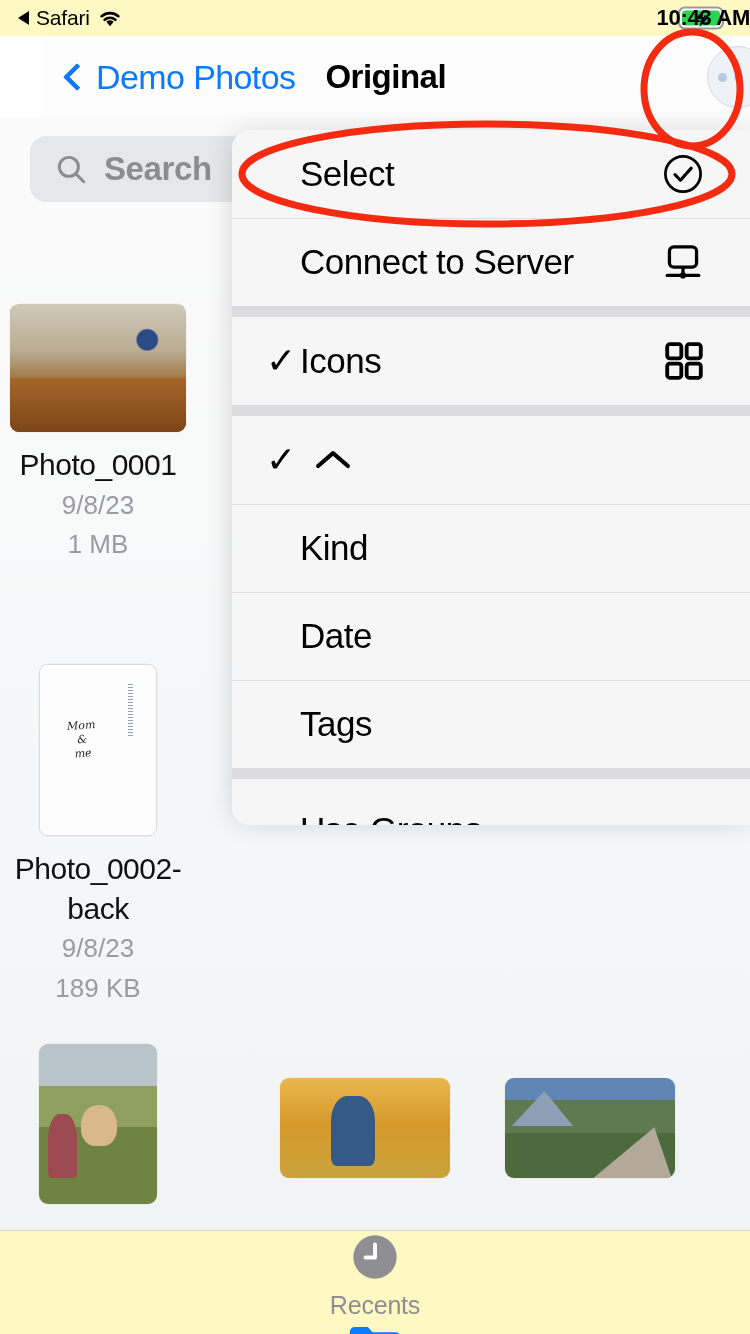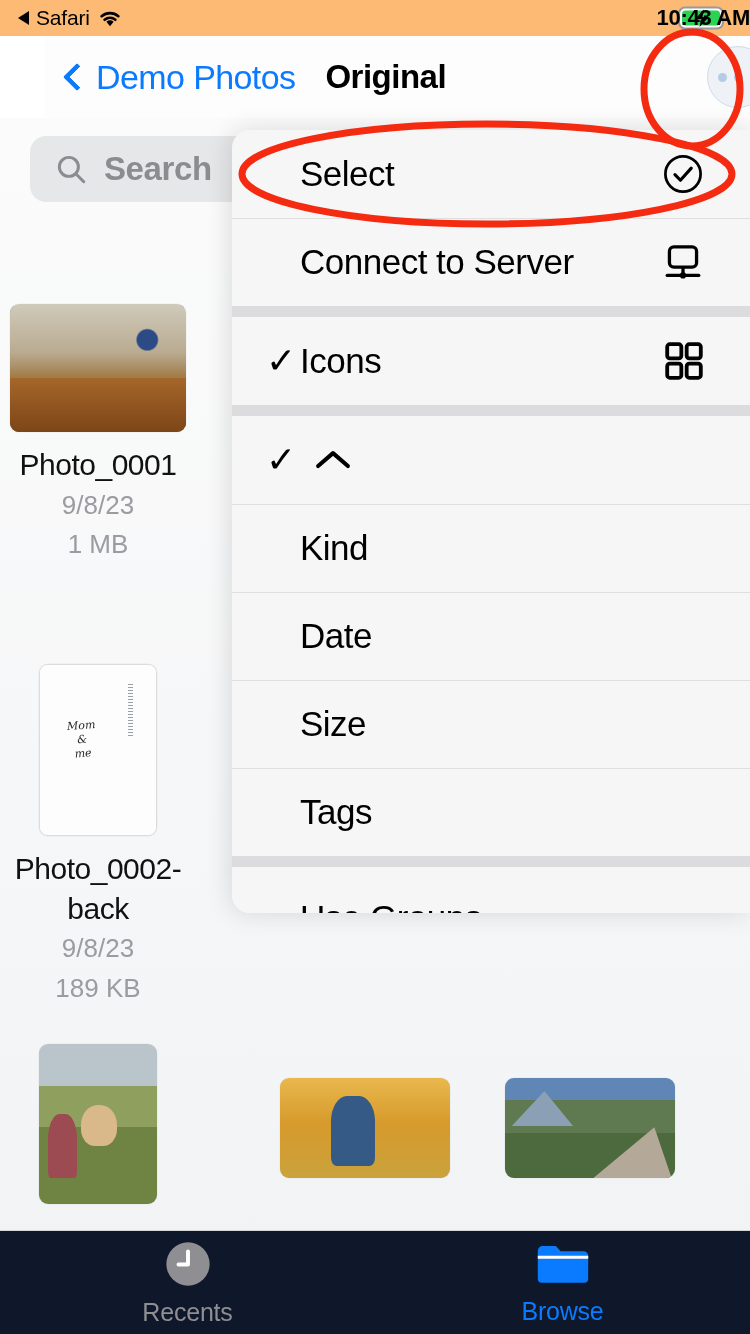--- a/index.html
+++ b/index.html
@@ -10,21 +10,21 @@
     position:relative;
     -webkit-font-smoothing:antialiased;
   }
 
   
   #status-bar {
     height:36px; width:100%;
     display:flex; align-items:center;
     padding:0 18px;
     position:relative;
-    background:#fdba74;
+    background:#fef9c3;
     font-size:21px; font-weight:600; color:#000;
   }
   .sb-left { display:flex; align-items:center; gap:7px; }
   .sb-back-tri {
     width:0;height:0;
     border-top:7px solid transparent;
     border-bottom:7px solid transparent;
     border-right:11px solid #000;
   }
   .sb-app { font-size:21px; font-weight:500; letter-spacing:-.2px;}
@@ -160,23 +160,24 @@
   }
   .menu-row+.menu-row{box-shadow:inset 0 .8px 0 rgba(0,0,0,.12);}
   .mr-check{width:34px;flex:0 0 34px;font-size:36px;color:#000;line-height:1;}
   .mr-label{font-size:35px;color:#000;letter-spacing:-.5px;flex:1;}
   .mr-icon{width:54px;display:flex;justify-content:flex-end;align-items:center;}
   .menu-gap{height:11px;background:#dcdcde;}
 
   
   #tab-bar{
     position:absolute;bottom:0;left:0;right:0;height:104px;
-    background:#0f172a;
+    background:#fef9c3;
     border-top:1px solid #d6d6d8;
     display:flex;
+    flex-direction:column;
   }
   .tab{flex:1;display:flex;flex-direction:column;align-items:center;justify-content:center;
     gap:8px;cursor:pointer;}
   .tab-label{font-size:25px;letter-spacing:-.2px;}
   .tab.inactive .tab-label{color:#8e8e93;}
   .tab.active .tab-label{color:#0a7bff;}
 
   
   #annotations{position:absolute;inset:0;z-index:90;pointer-events:none;}
 </style>
@@ -330,25 +331,20 @@
     <span class="mr-label">Kind</span>
     <span class="mr-icon"></span>
   </div>
 
   <div class="menu-row">
     <span class="mr-check"></span>
     <span class="mr-label">Date</span>
     <span class="mr-icon"></span>
   </div>
 
-  <div class="menu-row">
-    <span class="mr-check"></span>
-    <span class="mr-label">Size</span>
-    <span class="mr-icon"></span>
-  </div>
 
   <div class="menu-row">
     <span class="mr-check"></span>
     <span class="mr-label">Tags</span>
     <span class="mr-icon"></span>
   </div>
 
   <div class="menu-gap"></div>
 
   <div class="menu-row" style="height:46px;overflow:hidden;">

